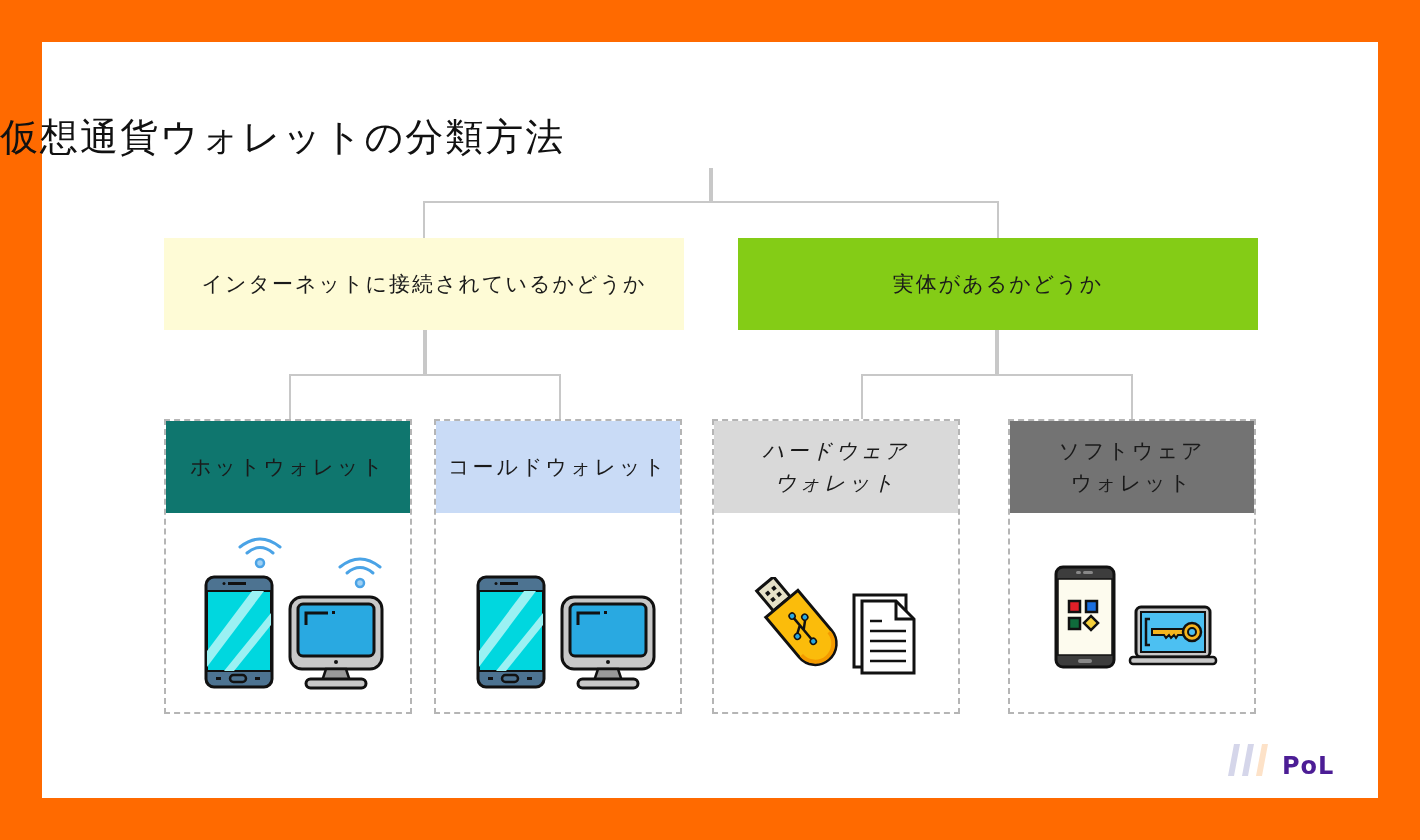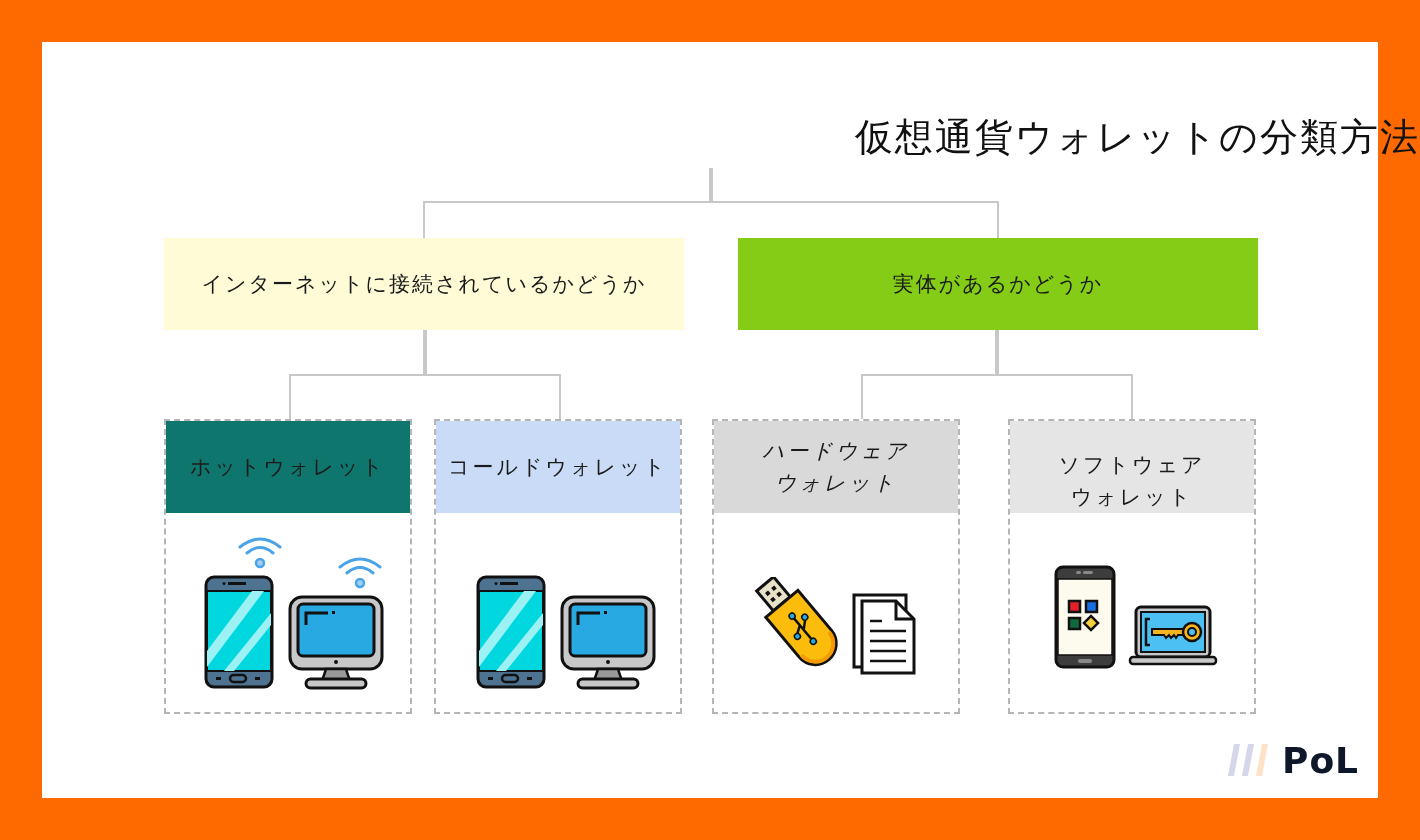--- a/index.html
+++ b/index.html
@@ -2,21 +2,21 @@
 <html><head>
 <meta charset="utf-8">
 <style>
   html, body { margin:0; padding:0; }
   body {
     width:1420px; height:840px; background:#ff6a00; position:relative; overflow:hidden;
     font-family:"DejaVu Sans", "Liberation Sans", sans-serif; color:#111;
   }
   .panel { position:absolute; left:42px; top:42px; width:1336px; height:756px; background:#fff; }
   .title {
-    position:absolute; left:0; top:112px; width:1420px; text-align:right;
+    position:absolute; left:0; top:112px; width:1420px; text-align:left;
     font-size:38px; letter-spacing:2px; color:#111; line-height:50px;
   }
   .line { position:absolute; background:#c8c8c8; }
   .cat {
     position:absolute; top:238px; width:520px; height:92px;
     display:flex; align-items:center; justify-content:center;
     font-size:21px; letter-spacing:2px; color:#1a1a1a;
   }
   .cat.yellow { left:164px; background:#fefbd6; }
   .cat.green { left:738px; background:#84cc16; }
@@ -26,21 +26,21 @@
   }
   .card .head {
     height:92px; display:flex; align-items:center; justify-content:center; text-align:center;
     font-size:21px; letter-spacing:3px; line-height:32px; color:#1a1a1a;
     white-space:pre-line;
   }
   .card .body { position:absolute; left:0; right:0; top:92px; bottom:0; }
   .card svg { position:absolute; }
   .logo { position:absolute; left:1226px; top:740px; width:132px; height:40px; }
   .logo-text {
-    position:absolute; left:56px; top:0; font-size:36px; font-weight:bold; color:#0f172a;
+    position:absolute; left:56px; top:12px; font-size:24px; font-weight:bold; color:#4c1d95;
     font-family:"DejaVu Sans", sans-serif; letter-spacing:1px;
   }
 </style>
 </head>
 <body>
 
 <div class="panel"></div>
 
 <div class="title">仮想通貨ウォレットの分類方法</div>
 
@@ -165,21 +165,21 @@
       <line x1="18" y1="28" x2="30" y2="28" stroke="#111" stroke-width="2.5"></line>
       <line x1="18" y1="38" x2="54" y2="38" stroke="#111" stroke-width="2.5"></line>
       <line x1="18" y1="48" x2="54" y2="48" stroke="#111" stroke-width="2.5"></line>
       <line x1="18" y1="58" x2="54" y2="58" stroke="#111" stroke-width="2.5"></line>
       <line x1="18" y1="68" x2="54" y2="68" stroke="#111" stroke-width="2.5"></line>
     </svg>
   </div>
 </div>
 
 <div class="card" style="left:1008px;">
-  <div class="head" style="background:#e5e5e5;align-items:flex-end;">
+  <div class="head" style="background:#737373;">
     <span>ソフトウェア
 ウォレット</span>
   </div>
   <div class="body">
     <svg style="left:44px; top:52px;" width="62" height="104" viewBox="0 0 62 104">
       <rect x="2" y="2" width="58" height="100" rx="7" fill="#3d3d3d" stroke="#111" stroke-width="3"></rect>
       <rect x="4" y="14" width="54" height="76" fill="#fdfbee" stroke="#111" stroke-width="1.5"></rect>
       <rect x="22" y="6" width="5" height="3" rx="1.5" fill="#888"></rect>
       <rect x="29" y="6" width="10" height="3" rx="1.5" fill="#888"></rect>
       <rect x="24" y="94" width="14" height="4" rx="2" fill="#888"></rect>

